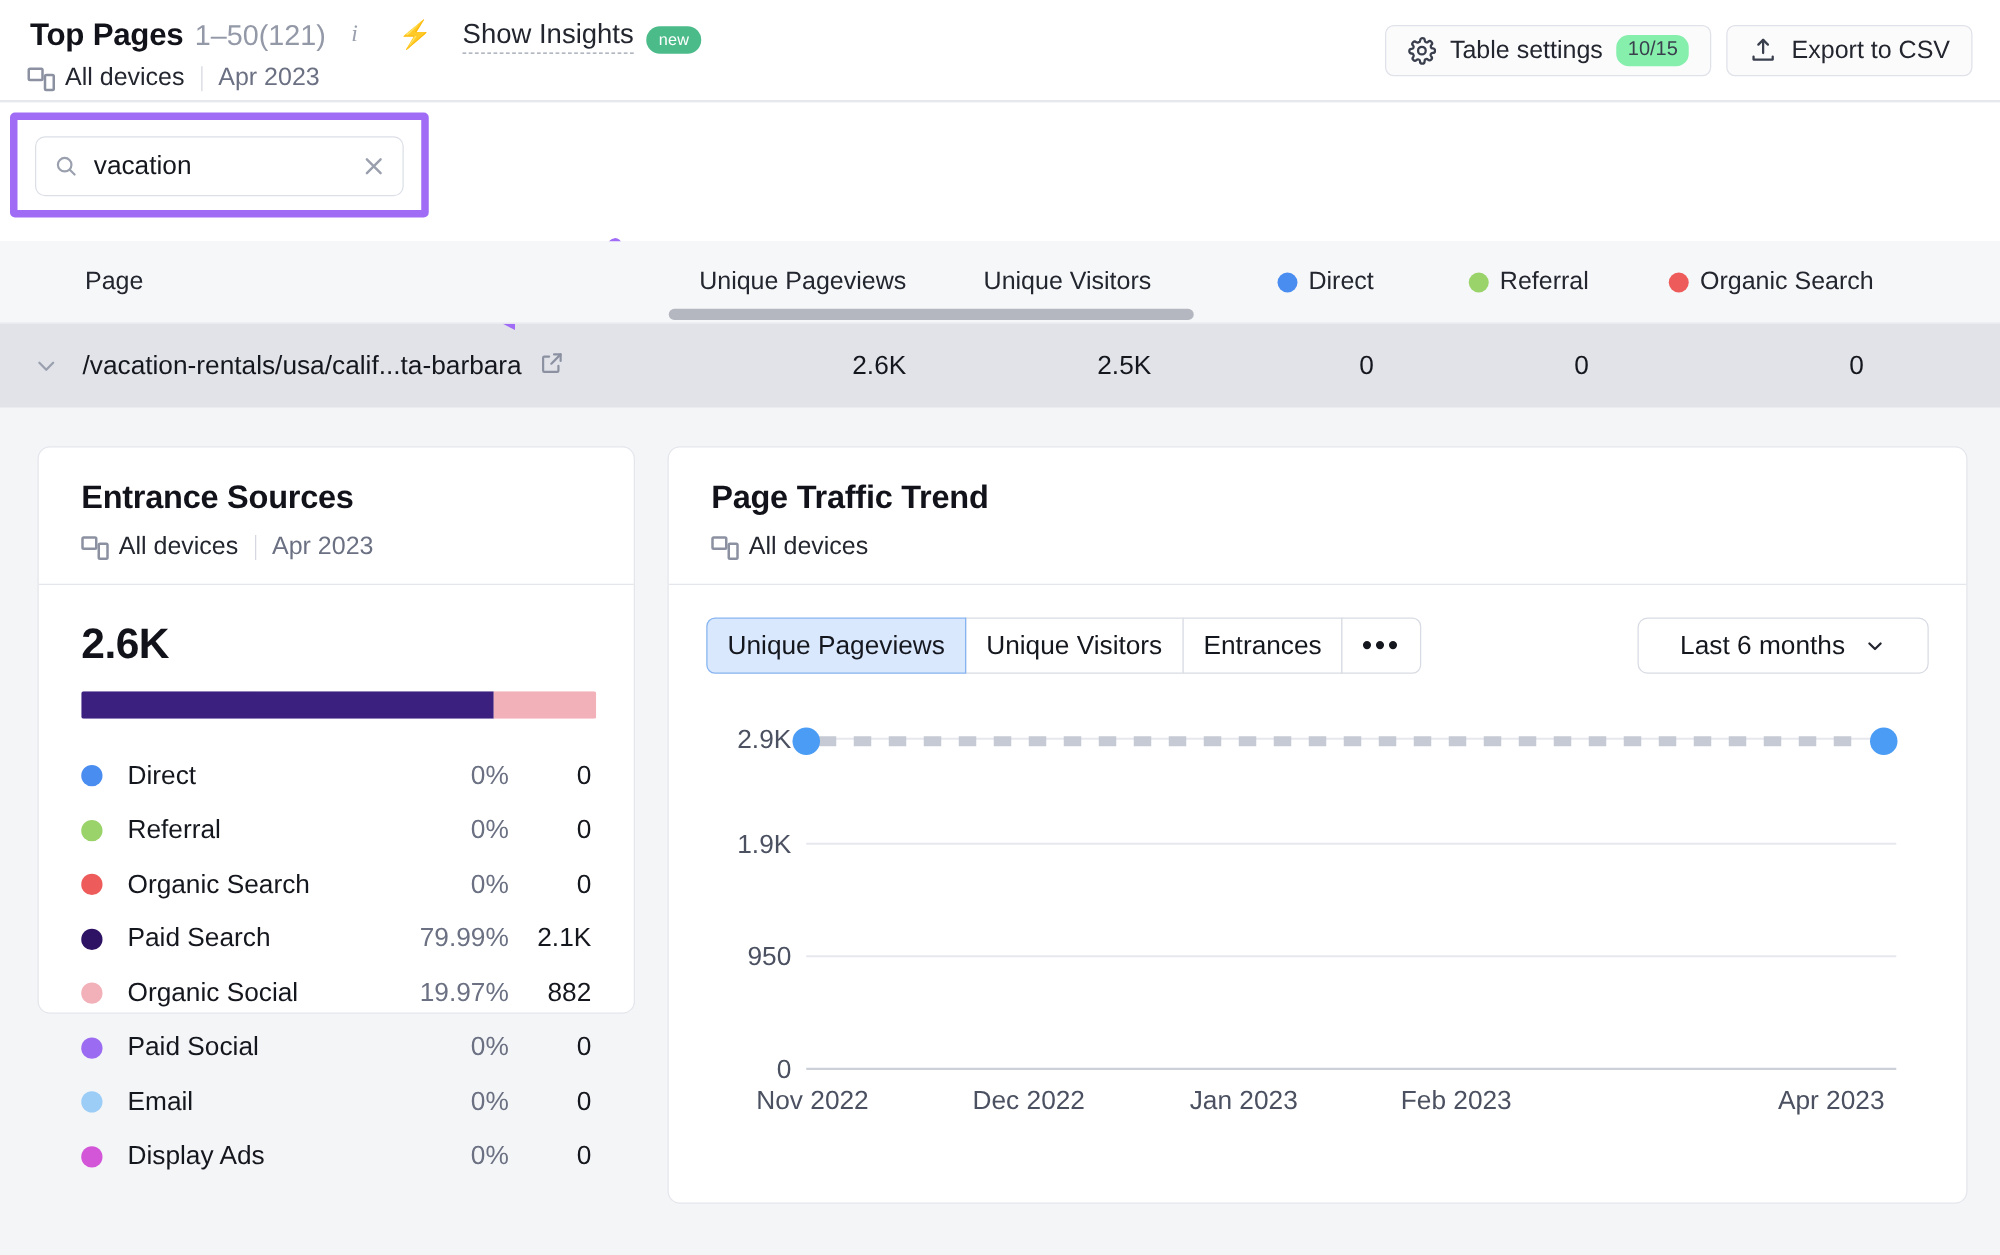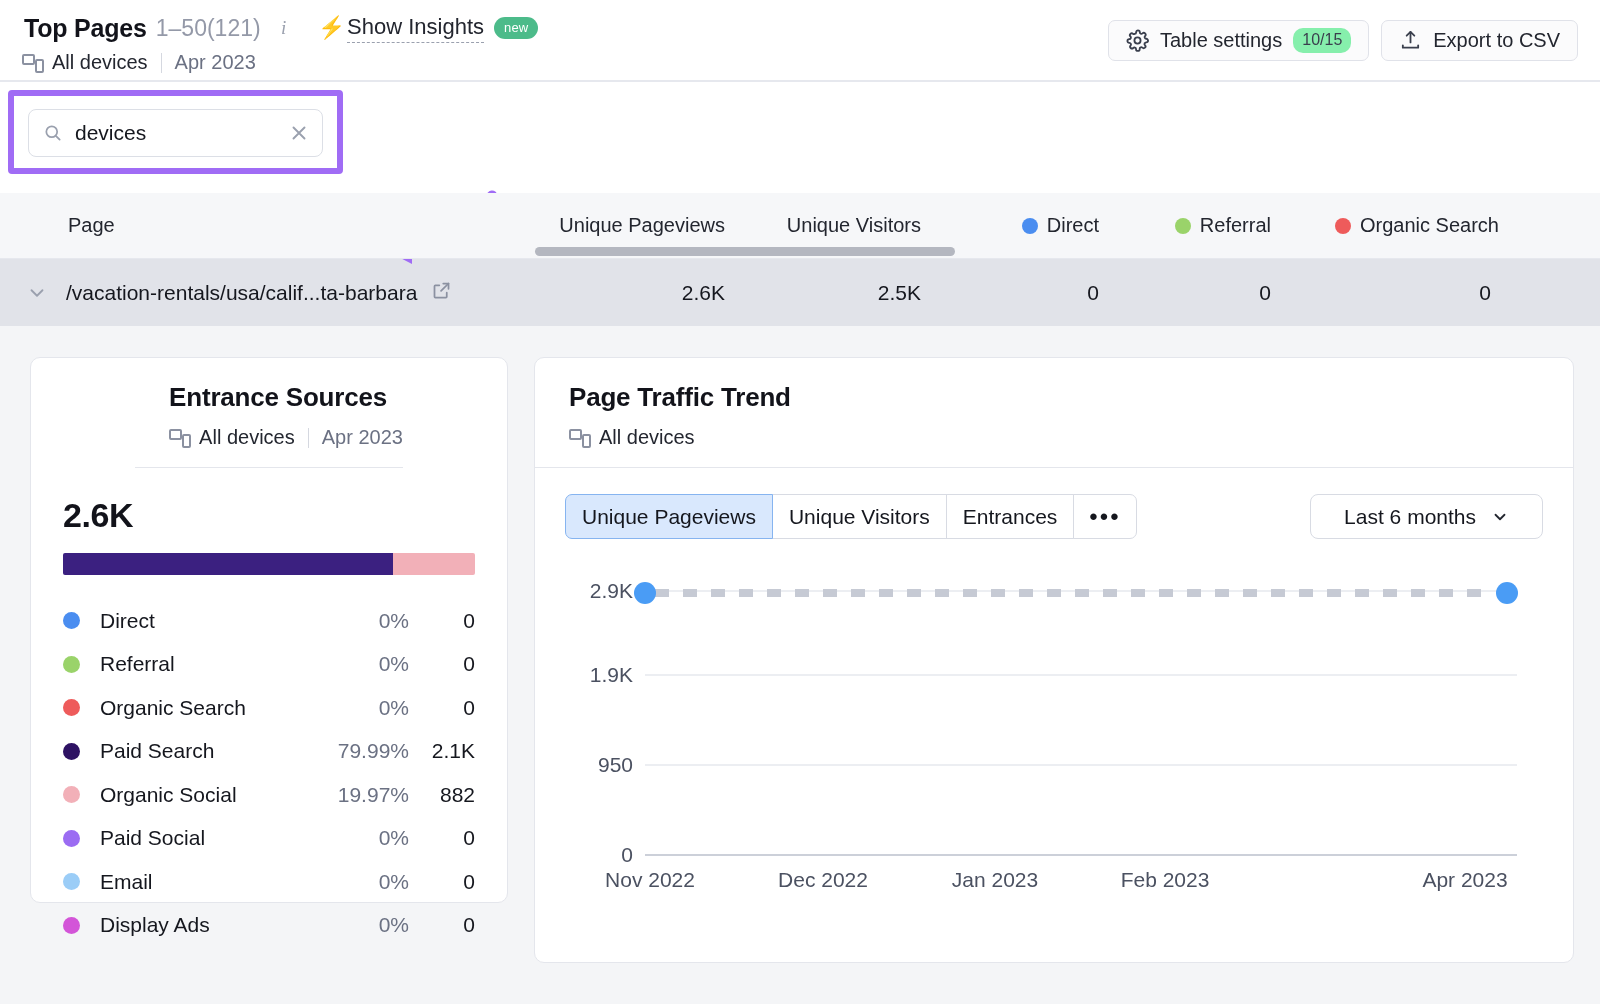--- a/index.html
+++ b/index.html
@@ -12,21 +12,21 @@
   }
 
   
   .topbar { position: relative; height: 80px; background: #ffffff; }
   .topbar-row1 { display: flex; align-items: center; padding: 10px 0 0 24px; height: 46px; }
   .title { font-size: 25px; font-weight: bold; letter-spacing: -0.2px; color: #12131a; }
   .range { font-size: 23px; color: #9499a8; margin-left: 9px; font-weight: 400; }
   .info-icon { margin-left: 14px; width: 18px; height: 18px; display: flex; align-items: center; justify-content: center;
                font-style: italic; font-family: "Liberation Serif", serif; font-size: 19px; color: #9aa0ae; }
   .bolt { margin-left: 26px; font-size: 22px; color: #f4601a; line-height: 1; }
-  .insights-wrap { display: flex; align-items: center; margin-left: 1px; }
+  .insights-wrap { display: flex; align-items: flex-end; margin-left: 24px; }
   .insights-link { font-size: 22px; color: #23262f; border-bottom: 1px dashed #9aa0ae; padding-bottom: 2px; cursor: pointer; }
   .badge-new { margin-left: 10px; background: #4cbb8a; color: #ffffff; border-radius: 11px;
                font-size: 13px; padding: 3px 10px 4px; font-weight: 500; letter-spacing: .2px; }
 
   .topbar-row2 { display: flex; align-items: center; padding: 5px 0 0 22px; }
   .device-icon { width: 22px; height: 20px; position: relative; margin-right: 8px; }
   .device-icon .scr { position: absolute; left: 0; top: 1px; width: 13px; height: 11px;
                       border: 2px solid #8b91a1; border-radius: 2px; }
   .device-icon .ph  { position: absolute; right: 0; bottom: 0; width: 9px; height: 14px;
                       border: 2px solid #8b91a1; border-radius: 2px; background: #fff; }
@@ -84,21 +84,21 @@
   .chev { width: 30px; flex: none; display: flex; align-items: center; justify-content: center; cursor: pointer; }
   .page-url { font-size: 21px; color: #15171e; margin-left: 14px; }
   .ext-link { margin-left: 14px; cursor: pointer; }
   .cell-num { width: 196px; text-align: right; font-size: 21px; color: #15171e; padding-right: 6px; }
   .cell-src { width: 172px; text-align: right; font-size: 21px; color: #15171e; padding-right: 0; }
   .cell-src.wide { width: 228px; padding-right: 8px; }
 
   
   .cards { display: flex; gap: 26px; padding: 31px 26px 0 30px; }
   .card { background: #ffffff; border: 1px solid #e4e6ec; border-radius: 10px; }
-  .card-entrance { width: 478px; height: 546px; display: flex; flex-direction: column; align-items: center; }
+  .card-entrance { width: 478px; height: 454px; display: flex; flex-direction: column; }
   .card-trend { flex: 1; height: 606px; display: flex; flex-direction: column; }
   .card-head { padding: 24px 0 18px 34px; border-bottom: 1px solid #e4e6ec; }
   .card-title { font-size: 26px; font-weight: bold; color: #12131a; letter-spacing: -0.2px; }
   .card-sub { display: flex; align-items: center; margin-top: 13px; }
   .card-sub .subtext { font-size: 20px; }
 
   .entrance-body { padding: 28px 34px 0 34px; }
   .big-num { font-size: 34px; font-weight: bold; color: #12131a; letter-spacing: -0.4px; }
   .stack-bar { margin-top: 18px; height: 22px; width: 412px; border-radius: 2px; overflow: hidden; display: flex; }
   .seg { height: 100%; }
@@ -179,21 +179,21 @@
 </div>
 <div class="topbar-sep"></div>
 
 <div class="searchzone">
   <div class="hl-box"></div>
   <div class="search-field">
     <svg class="search-icon" viewBox="0 0 24 24" fill="none" stroke="#9aa0ae" stroke-width="2.1" stroke-linecap="round">
       <circle cx="10.5" cy="10.5" r="6.5"></circle>
         <path d="M15.4 15.4L20 20"></path>
     </svg>
-    <span class="search-value" title="Search">devices</span>
+    <span class="search-value" title="Search">vacation</span>
     <svg class="clear-x" viewBox="0 0 24 24" fill="none" stroke="#9aa0ae" stroke-width="2.1" stroke-linecap="round">
       <path d="M6 6l12 12M18 6L6 18"></path>
     </svg>
   </div>
   <svg class="arrow-anno" width="160" height="84" viewBox="0 0 160 84">
     <path d="M56 47 C 82 54, 112 42, 140 10" stroke="#a06cf5" stroke-width="11" fill="none" stroke-linecap="round"></path>
     <path d="M2 48 L 60 18 L 60 78 Z" fill="#a06cf5"></path>
   </svg>
 </div>
 

